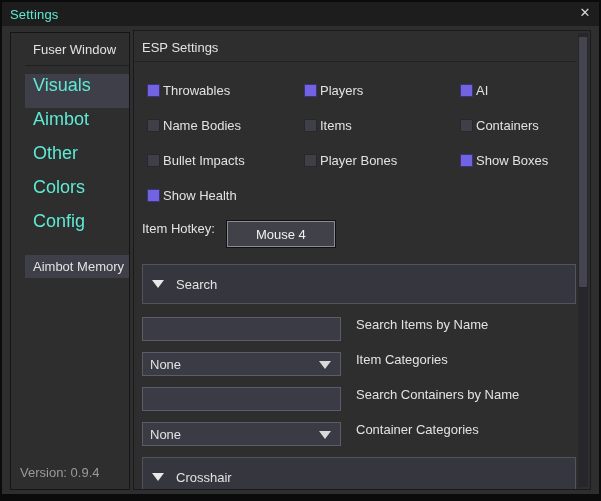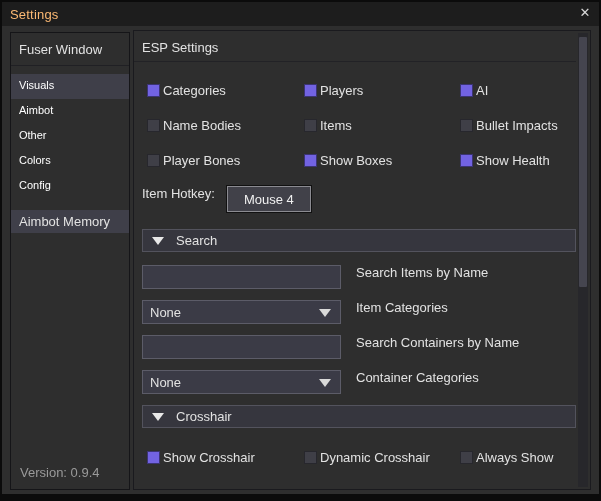--- a/index.html
+++ b/index.html
@@ -7,41 +7,41 @@
   body { font-family:"Liberation Sans", sans-serif; }
 
   .window {
     position:relative; width:601px; height:501px;
     background:#0b0b0b; overflow:hidden;
   }
   .titlebar {
     position:absolute; left:2px; top:2px; right:2px; height:24px;
     background:#1d1d1d; display:flex; align-items:center;
   }
-  .titlebar-title { color:#fdba74; font-size:13px; padding-left:8px; letter-spacing:.2px; }
+  .titlebar-title { color:#5eead4; font-size:13px; padding-left:8px; letter-spacing:.2px; }
   .close-btn {
     position:absolute; right:6px; top:2px; width:20px; height:20px;
     color:#d6d6d6; font-size:13px; display:flex; align-items:center; justify-content:center;
     cursor:pointer;
   }
   .body {
     position:absolute; left:2px; top:26px; right:2px; bottom:7px;
     background:#2e2e2e;
   }
 
   
   .sidebar {
     position:absolute; left:8px; top:6px; width:120px; bottom:4px;
-    border:1px solid #151518; background:#2e2e2e;
+    border:1px solid #151518; background:#2e2e2e;padding-left:14px;
   }
   .sidebar-header { color:#e2e2e2; font-size:13px; padding:9px 0 8px 8px; }
   .sidebar-sep { height:1px; background:#202024; margin:0; }
   .nav { margin-top:8px; }
   .nav-item {
-    color:#ffffff; font-size:11px; height:25px; line-height:23px;
+    color:#5eead4; font-size:18px; height:34px; line-height:23px;
     padding-left:8px; cursor:pointer;
   }
   .nav-item.selected { background:#3f3f49; }
   .refresh-btn {
     margin-top:11px; height:23px; line-height:23px; padding-left:8px;
     background:#3f3f49; color:#e2e2e2; font-size:13px; cursor:pointer;
   }
   .version { position:absolute; left:9px; bottom:9px; color:#9a9a9a; font-size:13px; }
 
   
@@ -61,28 +61,28 @@
   .cb-box {
     width:13px; height:13px; flex:0 0 13px;
     background:#3f3f47; border:1px solid #27272d;
   }
   .cb-box.on { background:var(--accent,#7263e2); border-color:#3b3474; }
   .cb-label { color:#e2e2e2; font-size:13px; margin-left:3px; white-space:nowrap; }
 
   .hotkey-row { display:flex; margin:19px 0 0 8px; height:26px; }
   .hotkey-label { color:#e2e2e2; font-size:13px; }
   .hotkey-btn {
-    margin-left:12px; min-width:60px; height:26px; padding:0 16px;
+    margin-left:12px; min-width:60px; height:26px; padding:0 28px;
     background:#414149; border:1px solid #8b8b91; outline:1px solid #111;
     color:#f0f0f0; font-size:13px; display:flex; align-items:center; justify-content:center;
     cursor:pointer;
   }
 
   .section-header {
-    margin:17px 0 0 8px; height:23px;
+    margin:17px 0 0 8px; height:40px;
     background:#36363e; border:1px solid #53535d;
     display:flex; align-items:center; cursor:pointer;
   }
   .section-header.crosshair { margin-top:11px; }
   .tri-down {
     width:0; height:0; margin-left:9px;
     border-left:6px solid transparent; border-right:6px solid transparent;
     border-top:8px solid #e8e8e8;
   }
   .section-title { color:#e2e2e2; font-size:13px; margin-left:12px; }
@@ -146,37 +146,41 @@
 
     <div class="main">
       <div class="main-content">
 
         <div class="main-title">ESP Settings</div>
         <div class="main-sep"></div>
 
         <div class="cb-grid">
           <div class="cb">
             <span class="cb-box on"></span>
-            <span class="cb-label">Categories</span>
+            <span class="cb-label">Throwables</span>
           </div>
           <div class="cb">
             <span class="cb-box on"></span>
             <span class="cb-label">Players</span>
           </div>
           <div class="cb">
             <span class="cb-box on"></span>
             <span class="cb-label">AI</span>
           </div>
           <div class="cb">
             <span class="cb-box"></span>
             <span class="cb-label">Name Bodies</span>
           </div>
           <div class="cb">
             <span class="cb-box"></span>
             <span class="cb-label">Items</span>
+          </div>
+          <div class="cb">
+            <span class="cb-box"></span>
+            <span class="cb-label">Containers</span>
           </div>
           <div class="cb">
             <span class="cb-box"></span>
             <span class="cb-label">Bullet Impacts</span>
           </div>
           <div class="cb">
             <span class="cb-box"></span>
             <span class="cb-label">Player Bones</span>
           </div>
           <div class="cb">

